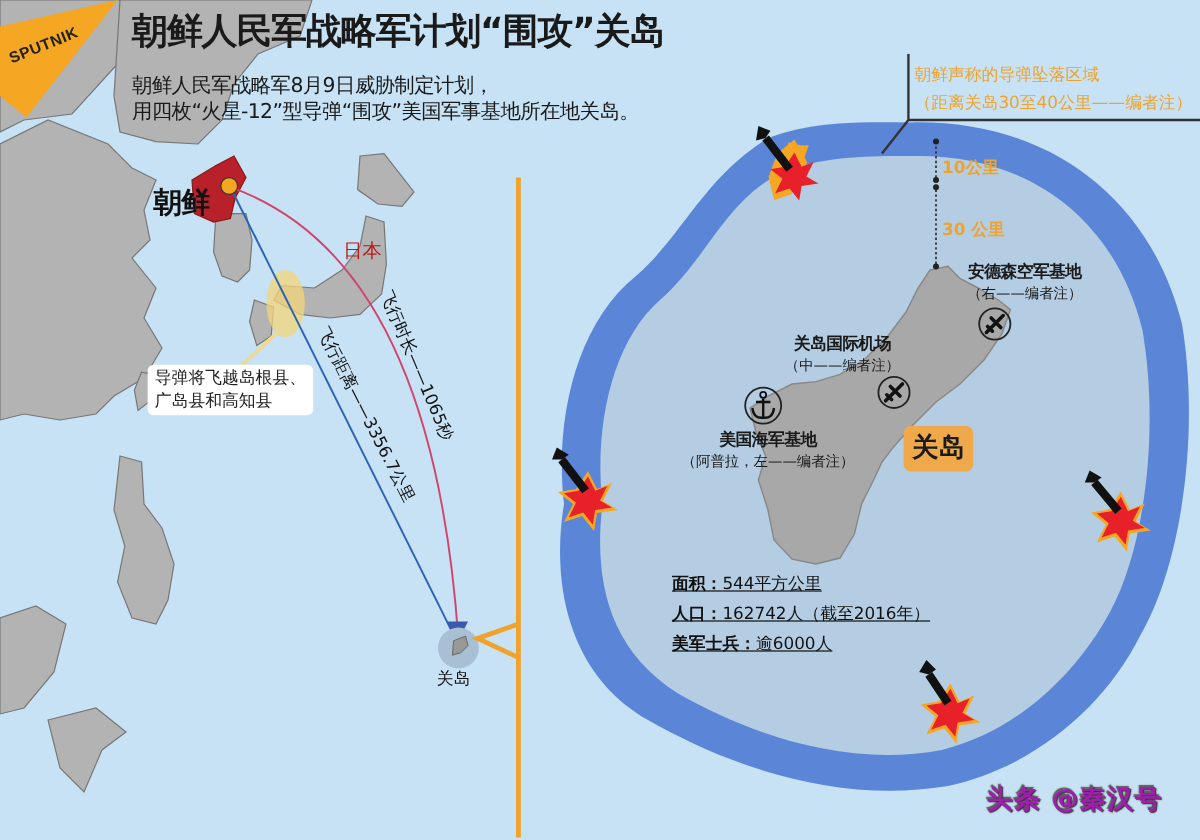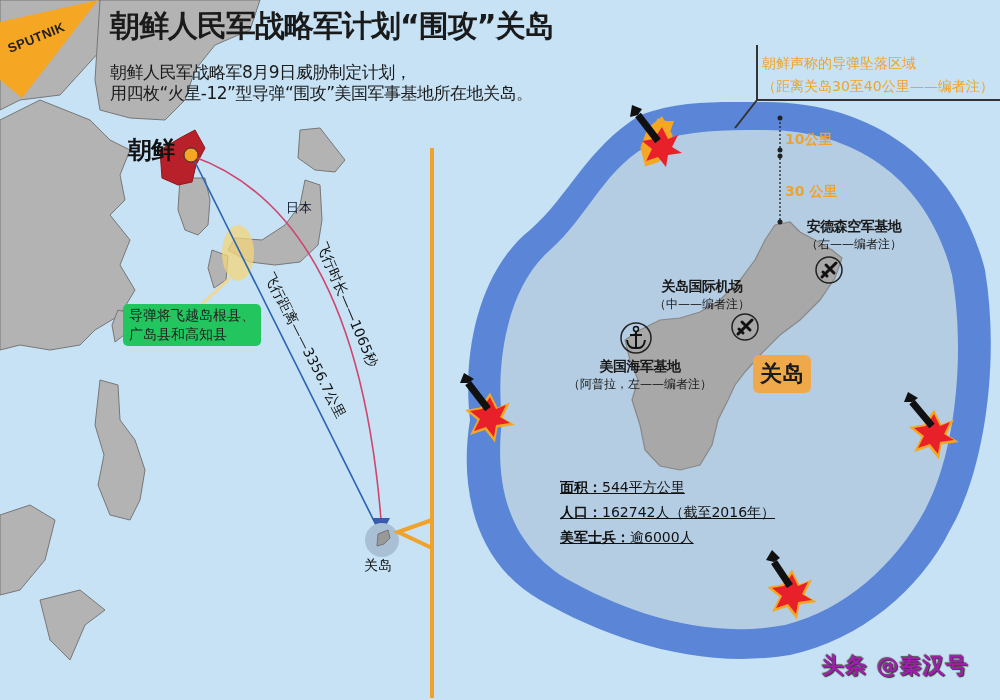--- a/index.html
+++ b/index.html
@@ -3,23 +3,23 @@
 <meta charset="utf-8">
 <style>
   html, body { margin: 0; padding: 0; }
   body { width: 1000px; height: 700px; overflow: hidden; background: #c6e2f4; position: relative; font-family: "DejaVu Sans", "Liberation Sans", sans-serif; }
   .abs { position: absolute; }
   svg.map { position: absolute; left: 0; top: 0; }
   .title { left: 110px; top: 6px; font-size: 30px; font-weight: bold; color: #1a1a1a; letter-spacing: -1px; white-space: nowrap; }
   .subtitle { left: 110px; top: 62px; font-size: 17px; color: #1a1a1a; line-height: 21px; white-space: nowrap; letter-spacing: -0.5px; }
   .logo { left: 0; top: 0; width: 110px; height: 100px; }
   .logo-text { left: 6px; top: 30px; font-size: 13px; font-weight: bold; color: #222; transform: rotate(-22deg); font-family: "Liberation Sans", sans-serif; letter-spacing: 0.5px; }
-  .nk-label { left: 128px; top: 134px; font-size: 24px; font-weight: bold; color: #111; letter-spacing: -1px; }
-  .jp-label { left: 286px; top: 199px; font-size: 13px; color: #0f172a; }
-  .note-box { left: 123px; top: 304px; background: #22c55e; border-radius: 5px; padding: 2px 6px; font-size: 14px; line-height: 19px; color: #222; white-space: nowrap; }
+  .nk-label { left: 128px; top: 153px; font-size: 24px; font-weight: bold; color: #111; letter-spacing: -1px; }
+  .jp-label { left: 286px; top: 199px; font-size: 16px; color: #b91c1c; }
+  .note-box { left: 123px; top: 304px; background: #ffffff; border-radius: 5px; padding: 2px 6px; font-size: 14px; line-height: 19px; color: #222; white-space: nowrap; }
   .rot-label { font-size: 14px; color: #111; white-space: nowrap; transform-origin: left top; }
   .guam-small { left: 364px; top: 557px; font-size: 14px; color: #111; }
   .launch-note { left: 12px; top: 646px; font-size: 17px; color: #111; line-height: 23px; white-space: nowrap; letter-spacing: -0.5px; }
   .impact-note { left: 762px; top: 52px; font-size: 14px; color: #f0a22a; line-height: 23px; white-space: nowrap; }
   .dist-label { font-size: 14px; font-weight: bold; color: #f0a22a; }
   .base-title { font-size: 14px; font-weight: bold; color: #1a1a1a; white-space: nowrap; letter-spacing: -0.5px; }
   .base-sub { font-size: 12px; color: #1a1a1a; white-space: nowrap; }
   .guam-big { left: 753px; top: 355px; width: 58px; height: 38px; background: #f0a94a; border-radius: 6px; font-size: 22px; font-weight: bold; color: #1a1a1a; text-align: center; line-height: 38px; }
   .facts { left: 560px; top: 475px; font-size: 14px; color: #111; line-height: 25px; white-space: nowrap; text-decoration: underline; }
   .facts b { font-weight: bold; }

